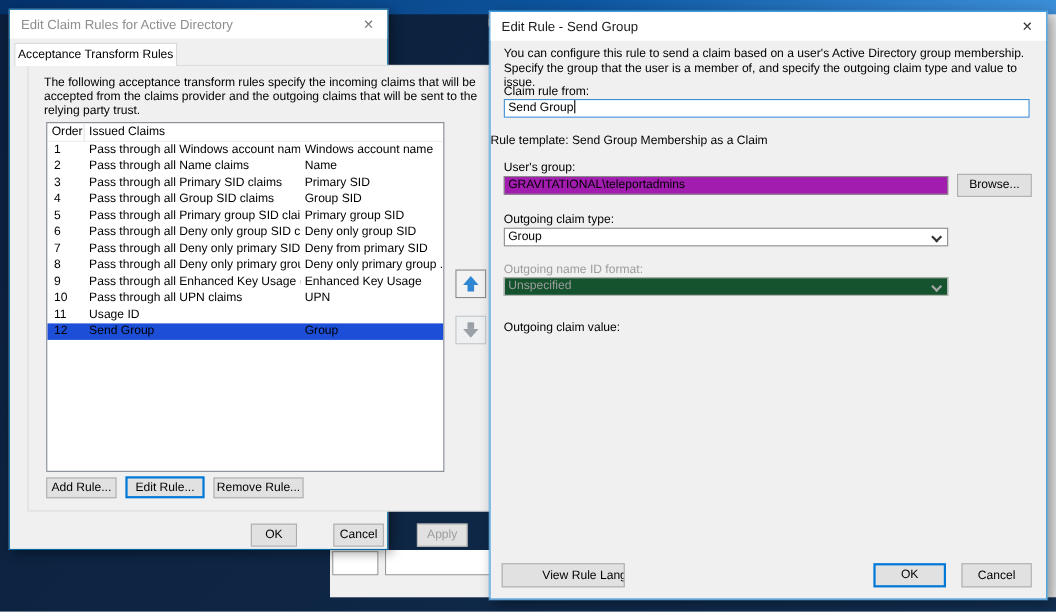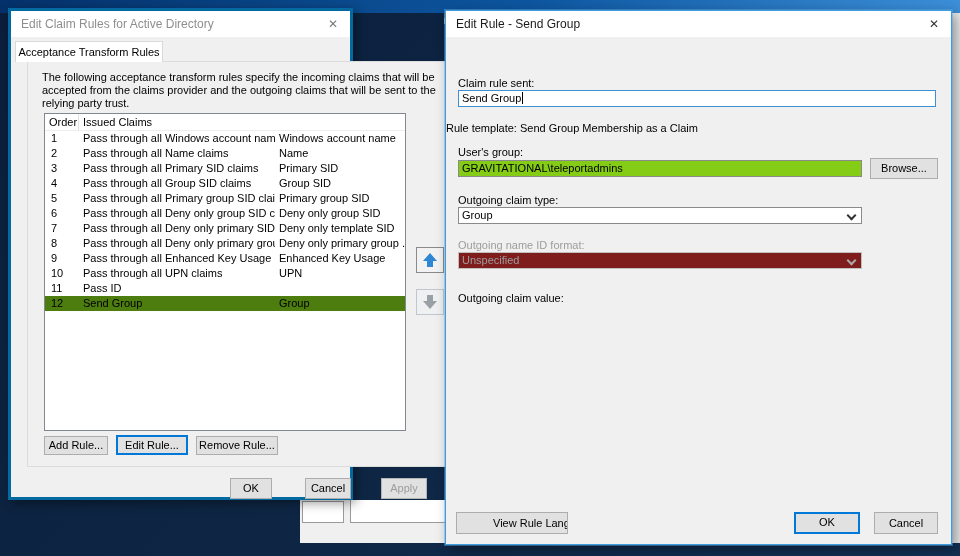--- a/index.html
+++ b/index.html
@@ -34,21 +34,21 @@
     background: linear-gradient(#7d4539 0 55%, #caa87c 55% 100%); }
 
   
   .dialog { position: absolute; background: #f0f0f0; }
   .titlebar { position: relative; height: 26px; background: #fff; }
   .title { position: absolute; left: 10px; top: 6px; font-size: 12px; white-space: nowrap; }
   .close-x { position: absolute; right: 6px; top: 4px; width: 22px; height: 18px;
     text-align: center; line-height: 18px; font-size: 12px; cursor: default; }
 
   .left-dialog { left: 8px; top: 8px; width: 345px; height: 492px;
-    border: 3px solid #0369a1; box-shadow: 3px 3px 10px rgba(0,0,0,.4); }
+    border: 1px solid #0369a1; box-shadow: 3px 3px 10px rgba(0,0,0,.4); }
   .left-dialog .title { color: #8e8e8e; }
   .left-dialog .close-x { color: #7a7a7a; }
 
   .right-dialog { left: 445px; top: 10px; width: 507px; height: 535px;
     border: 1px solid #3e9bdd;
     box-shadow: 0 0 0 1px rgba(90,170,230,.45), 4px 4px 12px rgba(0,0,0,.4); }
   .right-dialog .title { color: #1a1a1a; }
   .right-dialog .close-x { color: #333; }
 
   
@@ -61,21 +61,21 @@
 
   .listbox { position: absolute; left: 16px; top: 51px; width: 362px; height: 318px;
     background: #fff; border: 1px solid #828790; overflow: hidden; }
   .lheader { display: grid; grid-template-columns: 34px 196px 1fr; height: 17px;
     line-height: 16px; border-bottom: 1px solid #ededed; }
   .lheader span { padding-left: 4px; border-right: 1px solid #e3e3e3; overflow: hidden; white-space: nowrap; }
   .lheader span:last-child { border-right: none; }
   .lrow { display: grid; grid-template-columns: 34px 196px 1fr; height: 15px; line-height: 15px; }
   .lrow span { padding-left: 4px; overflow: hidden; white-space: nowrap; }
   .lrow span:first-child { padding-left: 6px; }
-  .lrow.selected { background: #4d7c0f; }
+  .lrow.selected { background: #1d4ed8; }
 
   .mv-btn { position: absolute; left: 388px; width: 28px; height: 26px;
     display: flex; align-items: center; justify-content: center; }
   .mv-up { top: 185px; background: #f2f2f2; border: 1px solid #8a8a8a; }
   .mv-down { top: 227px; background: #eef0f1; border: 1px solid #c0c8ce; }
   .arr { display: flex; flex-direction: column; align-items: center; }
   .arr .tri { width: 0; height: 0; border-left: 7px solid transparent; border-right: 7px solid transparent; }
   .arr .stem { width: 6px; height: 6px; }
   .arr.up .tri { border-bottom: 8px solid #2f86d2; }
   .arr.up .stem { background: #2f86d2; }
@@ -99,23 +99,23 @@
 
   
   .rd-desc { position: absolute; left: 12px; top: 32px; width: 482px; line-height: 13px; }
   .rd-label { position: absolute; left: 12px; white-space: nowrap; }
   .rd-label.disabled { color: #9d9d9d; }
   .field { position: absolute; left: 12px; height: 17px; line-height: 15px;
     background: #fff; border: 1px solid #8a8a8a; padding-left: 3px;
     white-space: nowrap; overflow: hidden; }
   .field.full { width: 478px; } .field.med { width: 404px; }
   .field.focused { border-color: #3f8fd6; }
-  .field.readonly { background: #84cc16; }
+  .field.readonly { background: #a21caf; }
   .field.select { padding-right: 18px; }
-  .field.disabled { background: #7f1d1d; border-color: #c0c0c0; color: #9d9d9d; }
+  .field.disabled { background: #14532d; border-color: #c0c0c0; color: #9d9d9d; }
   .chev { position: absolute; right: 6px; top: 4px; width: 7px; height: 7px;
     border-right: 2px solid #333; border-bottom: 2px solid #333; transform: rotate(45deg); }
   .field.disabled .chev { border-color: #a9a9a9; }
   .caret { display: inline-block; width: 1px; height: 12px; background: #000;
     vertical-align: -2px; margin-left: 1px; }
 
   .lbl-claim-name { top: 66px; }  .f-claim-name { top: 79px; }
   .rd-template { position: absolute; left: 0; top: 111px; white-space: nowrap; }
   .lbl-users-group { top: 135px; } .f-users-group { top: 149px; }
   .btn-browse { left: 424px; top: 147px; width: 68px; height: 21px; line-height: 19px; }
@@ -186,40 +186,40 @@
         <span>Primary group SID</span>
       </div>
       <div class="lrow">
         <span>6</span>
         <span>Pass through all Deny only group SID cla...</span>
         <span>Deny only group SID</span>
       </div>
       <div class="lrow">
         <span>7</span>
         <span>Pass through all Deny only primary SID cl...</span>
-        <span>Deny only template SID</span>
+        <span>Deny from primary SID</span>
       </div>
       <div class="lrow">
         <span>8</span>
         <span>Pass through all Deny only primary group ...</span>
         <span>Deny only primary group ...</span>
       </div>
       <div class="lrow">
         <span>9</span>
         <span>Pass through all Enhanced Key Usage cl...</span>
         <span>Enhanced Key Usage</span>
       </div>
       <div class="lrow">
         <span>10</span>
         <span>Pass through all UPN claims</span>
         <span>UPN</span>
       </div>
       <div class="lrow">
         <span>11</span>
-        <span>Pass ID</span>
+        <span>Usage ID</span>
       </div>
       <div class="lrow selected">
         <span>12</span>
         <span>Send Group</span>
         <span>Group</span>
       </div>
     </div>
 
     <div class="mv-btn mv-up">
       <span class="arr up">
@@ -243,22 +243,23 @@
   <div class="btn btn-lcancel">Cancel</div>
   <div class="btn btn-lapply disabled">Apply</div>
 </div>
 
 <div class="dialog right-dialog">
   <div class="titlebar">
     <span class="title">Edit Rule - Send Group</span>
     <span class="close-x">✕</span>
   </div>
 
-
-  <div class="rd-label lbl-claim-name">Claim rule sent:</div>
+  <div class="rd-desc">You can configure this rule to send a claim based on a user's Active Directory group membership. Specify the group that the user is a member of, and specify the outgoing claim type and value to issue.</div>
+
+  <div class="rd-label lbl-claim-name">Claim rule from:</div>
   <div class="field full focused f-claim-name">
     <span>Send Group</span><span class="caret"></span>
   </div>
 
   <div class="rd-template">Rule template: Send Group Membership as a Claim</div>
 
   <div class="rd-label lbl-users-group">User's group:</div>
   <div class="field med readonly f-users-group">
     <span>GRAVITATIONAL\teleportadmins</span>
   </div>

